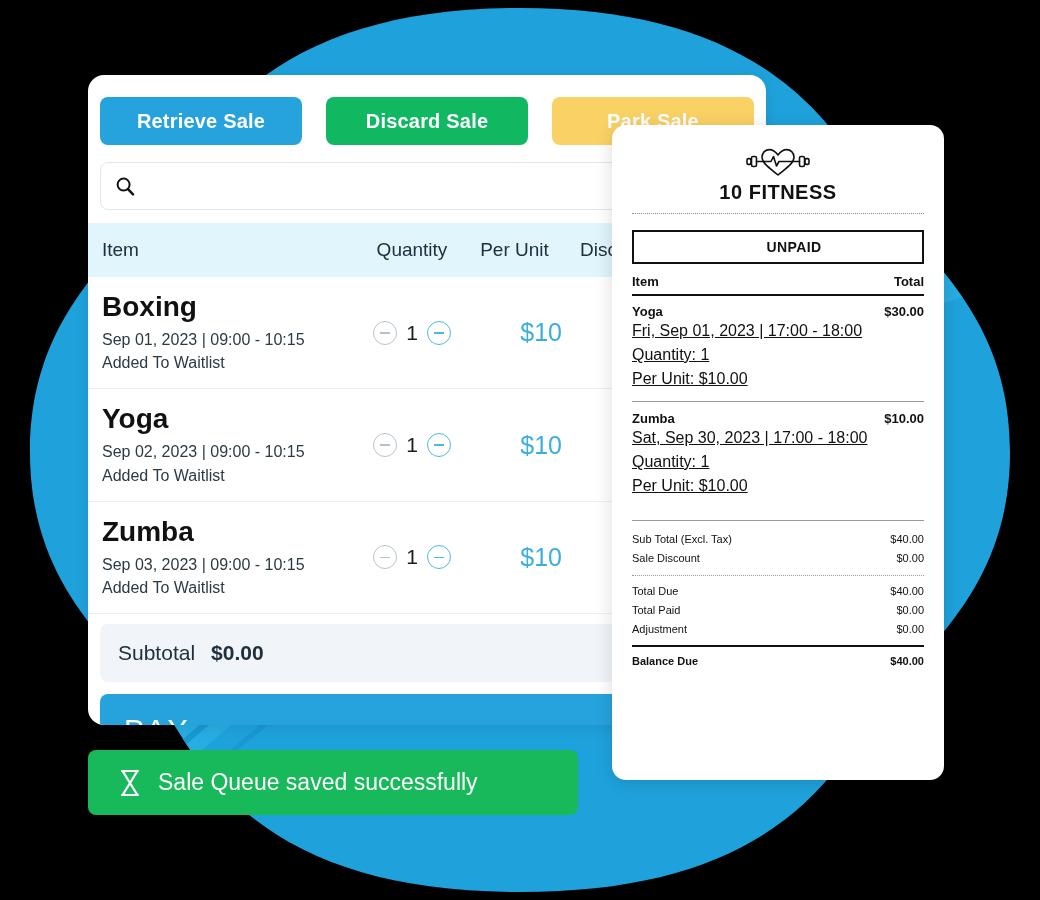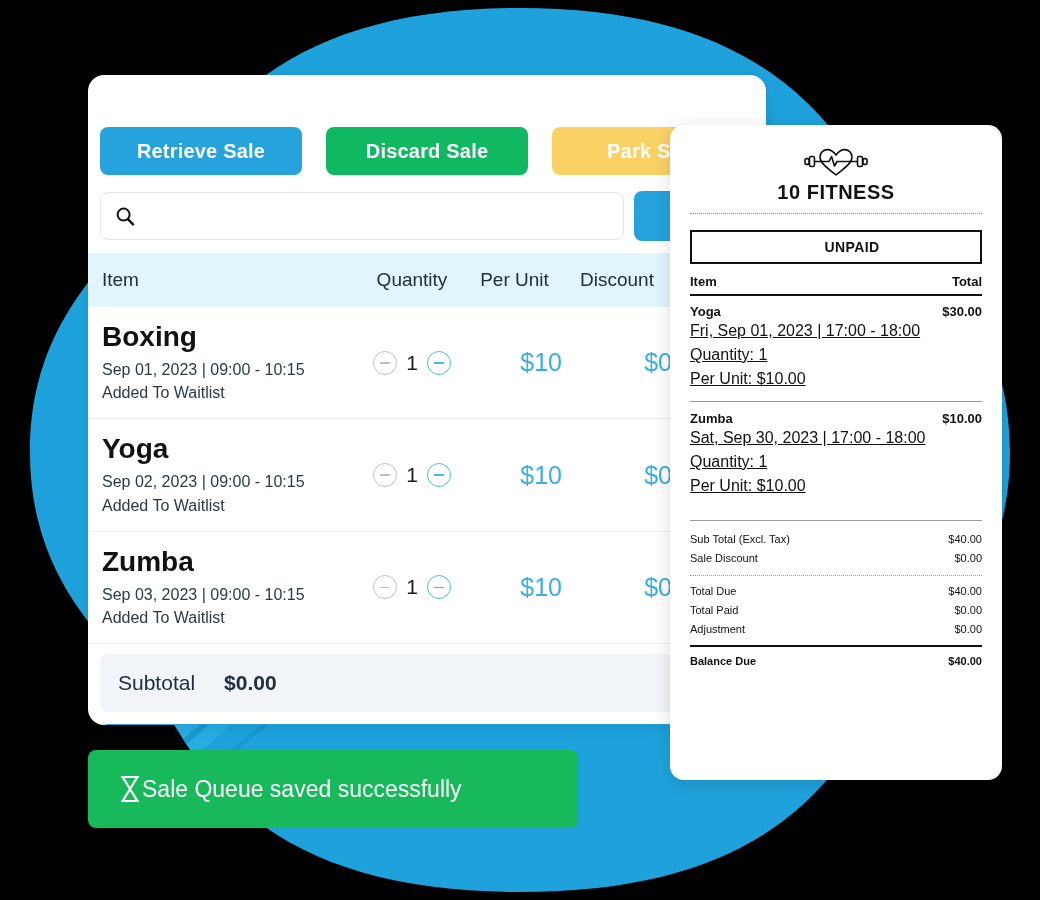--- a/index.html
+++ b/index.html
@@ -15,21 +15,21 @@
   #bg-blob-layer{position:absolute;inset:0;width:1040px;height:900px;}
 
   
   #pos-card{
     position:absolute;left:88px;top:75px;width:678px;height:650px;
     background:#ffffff;border-radius:16px;
     box-shadow:0 2px 14px rgba(0,0,0,.10);
     overflow:hidden;
   }
 
-  .toolbar{display:flex;gap:24px;padding:22px 12px 0 12px;margin-top:30px;}
+  .toolbar{display:flex;gap:24px;padding:22px 12px 0 12px;}
   .tb-btn{
     flex:1;height:48px;border:none;border-radius:8px;
     font-size:20px;font-weight:bold;color:#ffffff;
     font-family:"Liberation Sans", sans-serif;
     cursor:pointer;letter-spacing:.2px;
     display:flex;align-items:center;justify-content:center;
   }
   .tb-retrieve{background:#26A3DC;}
   .tb-park{background:#FAD165;}
   .tb-discard{background:#10B861;}
@@ -72,43 +72,43 @@
   .circ-dis{border:1.6px solid #b9c2c9;}
   .circ-dis i{display:block;width:10px;height:1.8px;background:#b9c2c9;}
   .circ-act{border:1.6px solid #4cb8e8;}
   .circ-act i{display:block;width:10px;height:1.8px;background:#4cb8e8;}
   .qty-num{font-size:21px;color:#1c1c1c;}
   .money{font-size:25px;color:#3BAEE0;text-align:right;}
 
   
   .subtotal-bar{
     margin:10px 12px 0 12px;background:#F1F4F9;border-radius:8px;
-    height:58px;display:flex;align-items:center;padding:0 18px;gap:29px;
+    height:58px;display:flex;align-items:center;padding:0 18px;gap:16px;
   }
   .subtotal-label{font-size:21px;color:#20303c;}
   .subtotal-val{font-size:21px;color:#20303c;font-weight:bold;}
   .pay-bar{
     margin:12px 12px 0 12px;background:#26A3DC;border-radius:8px;height:72px;
     display:flex;align-items:center;justify-content:space-between;padding:0 24px;cursor:pointer;
   }
   .pay-label{color:#fff;font-size:30px;letter-spacing:4px;}
   .pay-items{color:#fff;font-size:23px;}
   .pay-items b{font-weight:normal;}
 
   
   #toast{
-    position:absolute;left:88px;top:750px;width:490px;height:78px;
-    background:#17B95B;border-radius:8px;display:flex;align-items:center;
+    position:absolute;left:88px;top:750px;width:490px;height:65px;
+    background:#17B95B;border-radius:8px;display:flex;align-items:center;gap:16px;
     padding:0 30px;box-sizing:border-box;
   }
   #toast .msg{color:#fff;font-size:23px;}
 
   
   #receipt{
-    position:absolute;left:670px;top:125px;width:332px;height:655px;
+    position:absolute;left:612px;top:125px;width:332px;height:655px;
     background:#fff;border-radius:14px;box-shadow:0 3px 18px rgba(0,0,0,.14);
     padding:16px 20px 10px 20px;box-sizing:border-box;
     font-family:"Liberation Sans", sans-serif;color:#111;overflow:hidden;
   }
   .rc-logo{display:flex;justify-content:center;margin-top:4px;}
   .rc-brand{text-align:center;font-size:20px;font-weight:bold;letter-spacing:.5px;margin-top:2px;}
   .rc-dashed{border-top:1.5px dotted #8b8b8b;margin:9px 0 10px 0;}
   .rc-meta{text-align:center;font-size:13.5px;line-height:1.52;color:#111;}
   .rc-status{
     border:2px solid #111;margin:16px 0 8px 0;height:30px;

